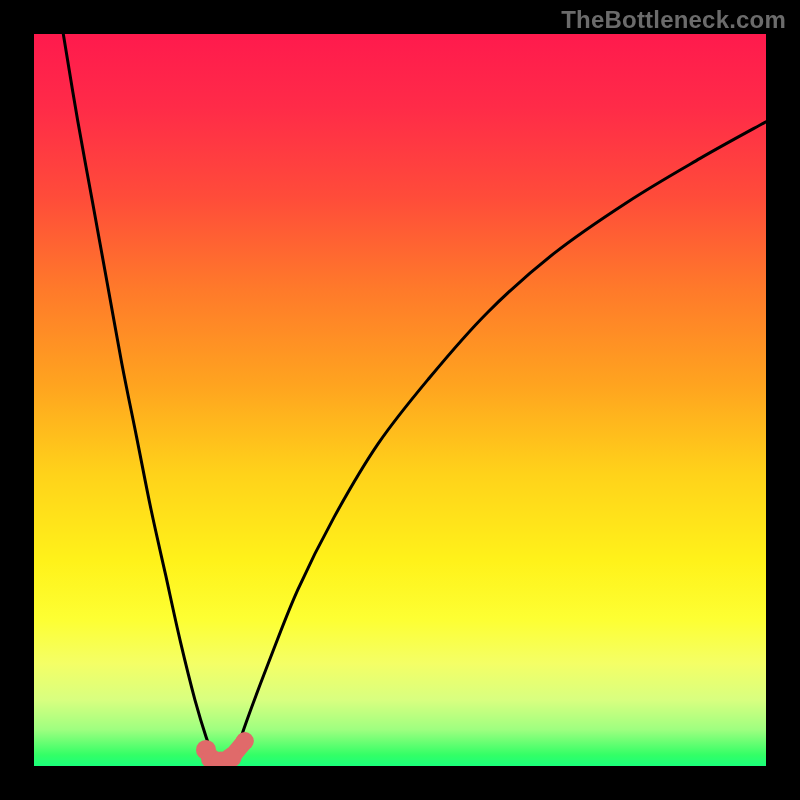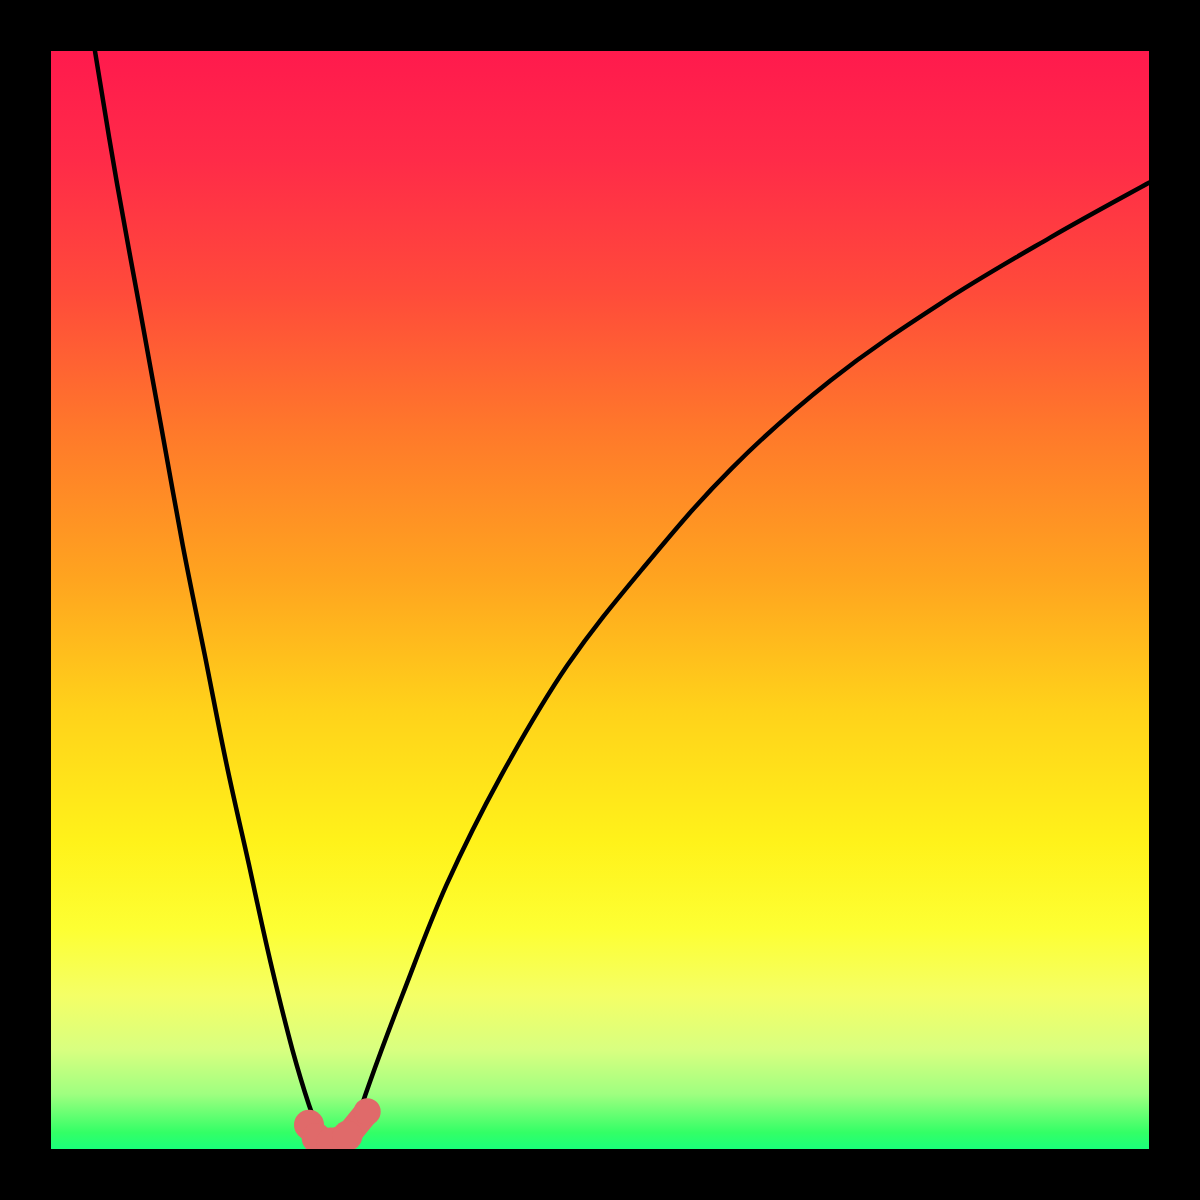--- a/index.html
+++ b/index.html
@@ -67,13 +67,14 @@
       <g>
           <path d="M 172.0 715.9 L 177.1 724.7 L 186.7 727.6 L 197.6 723.2 L 210.8 707.1" fill="none" stroke="#e06a6a" stroke-width="17" stroke-linecap="round" stroke-linejoin="round"></path>
           <circle cx="172.0" cy="715.9" r="10" fill="#e06a6a"></circle>
           <circle cx="177.1" cy="724.7" r="10" fill="#e06a6a"></circle>
           <circle cx="186.7" cy="727.6" r="10" fill="#e06a6a"></circle>
           <circle cx="197.6" cy="723.2" r="10" fill="#e06a6a"></circle>
           <circle cx="210.8" cy="707.1" r="9" fill="#e06a6a"></circle>
         </g>
     </svg>
   </div>
+  <div class="watermark">TheBottleneck.com</div>
 </div>
 
 </body></html>

